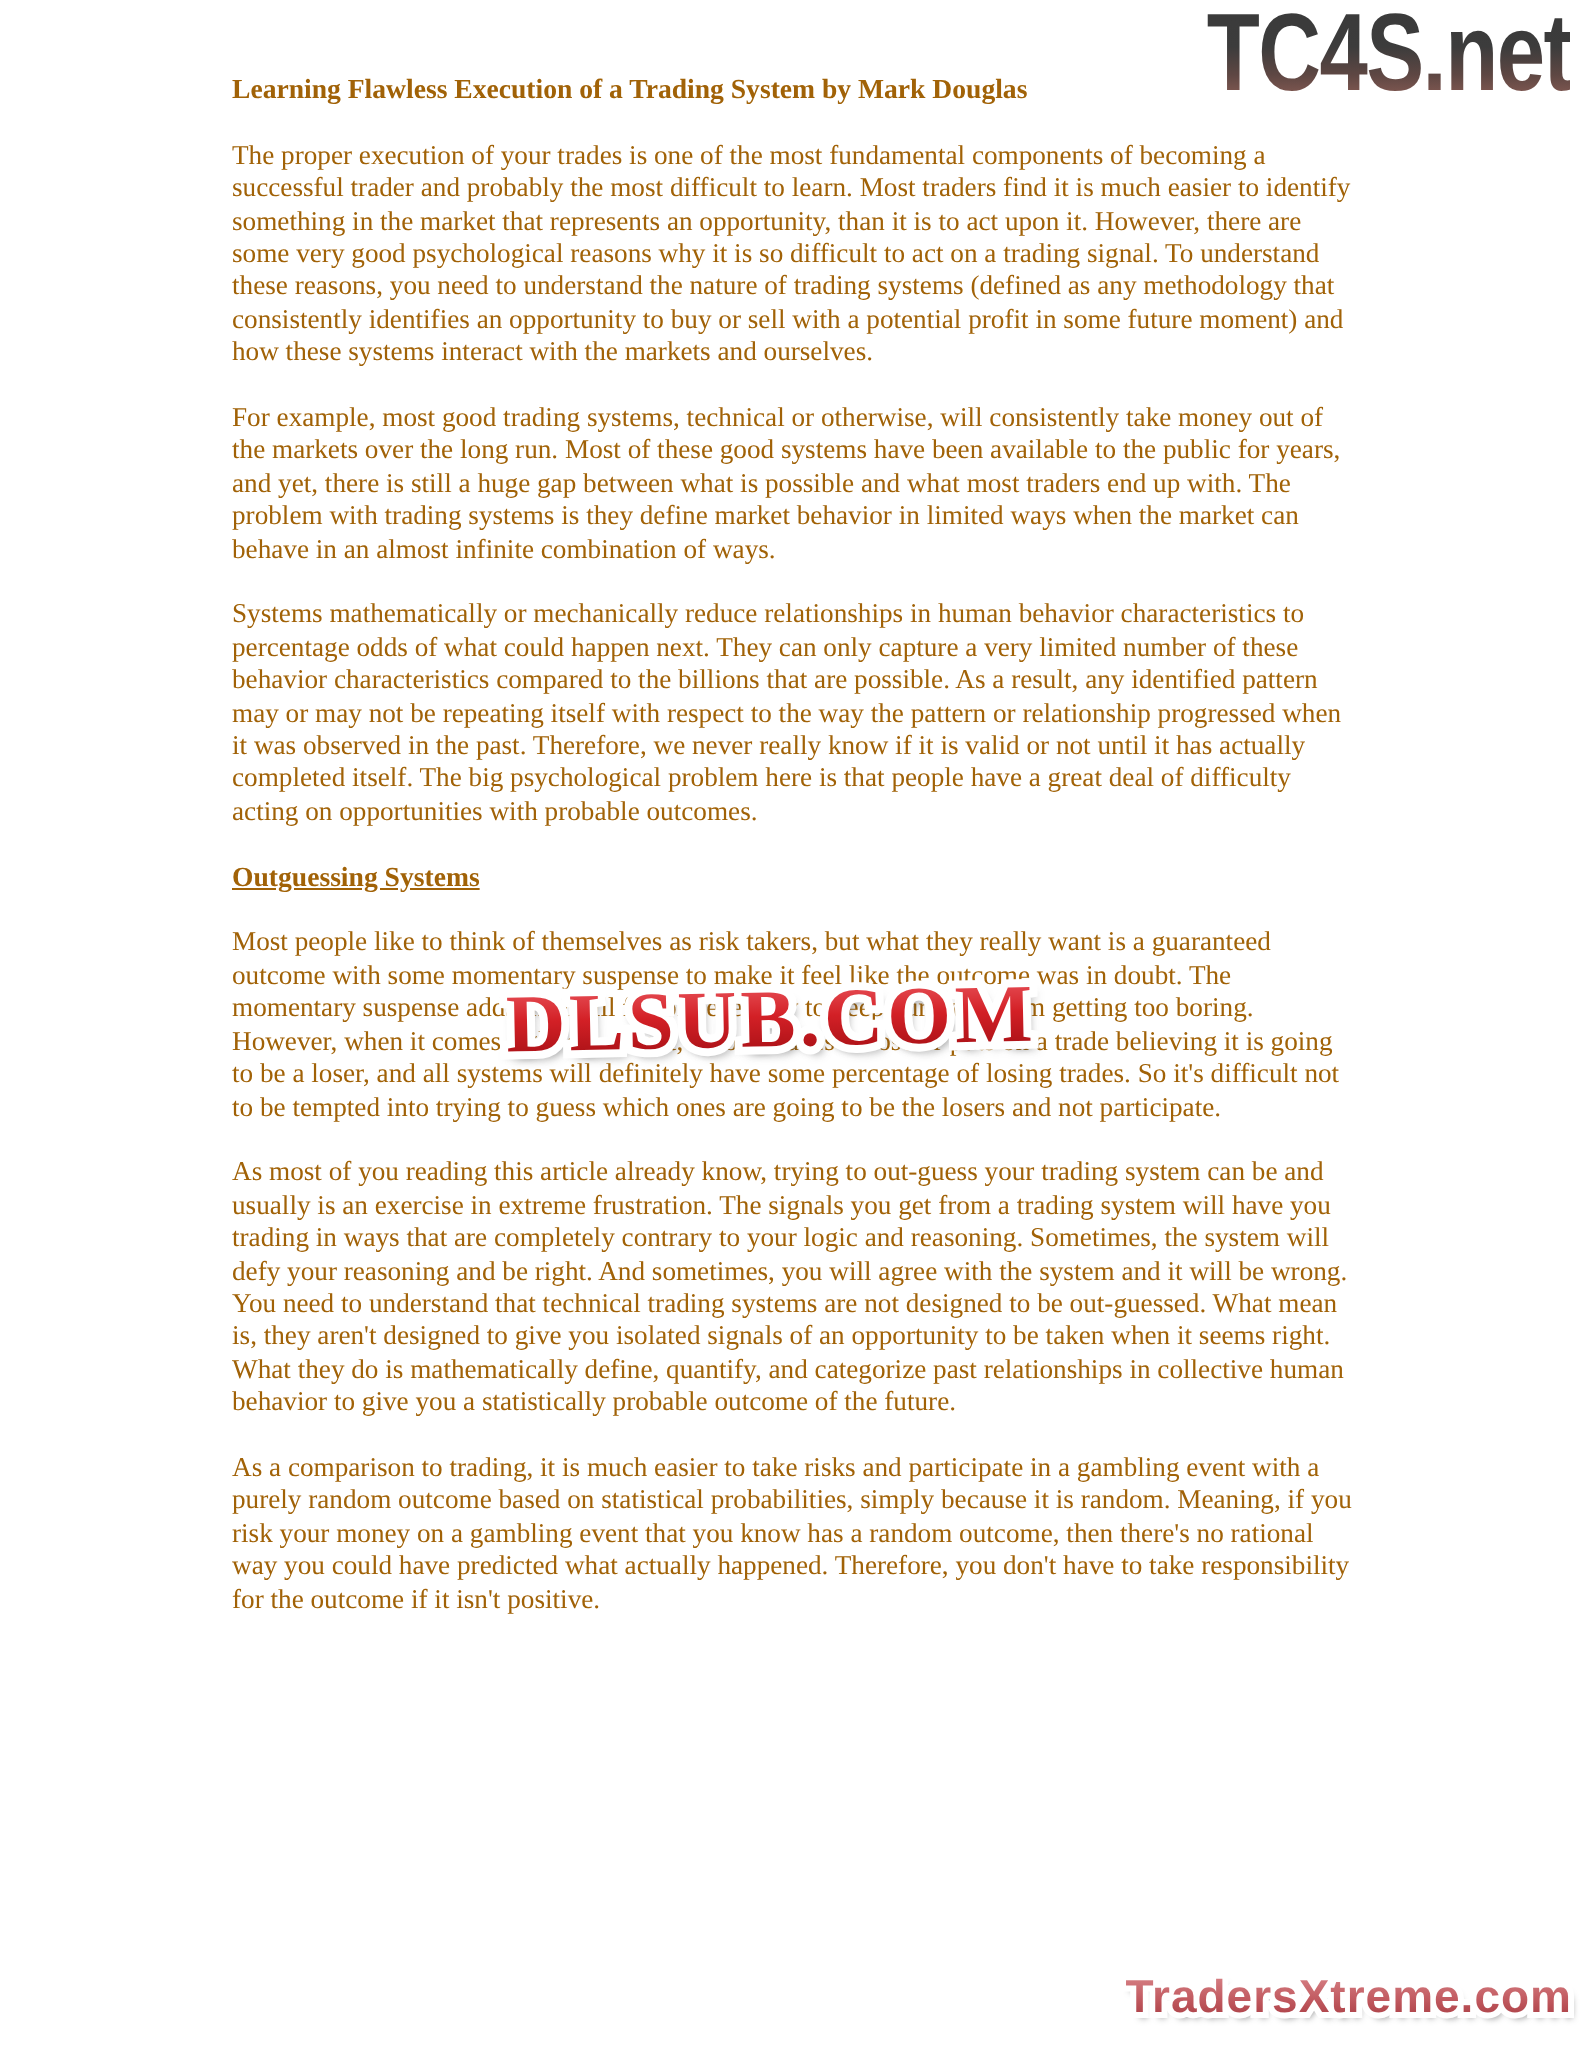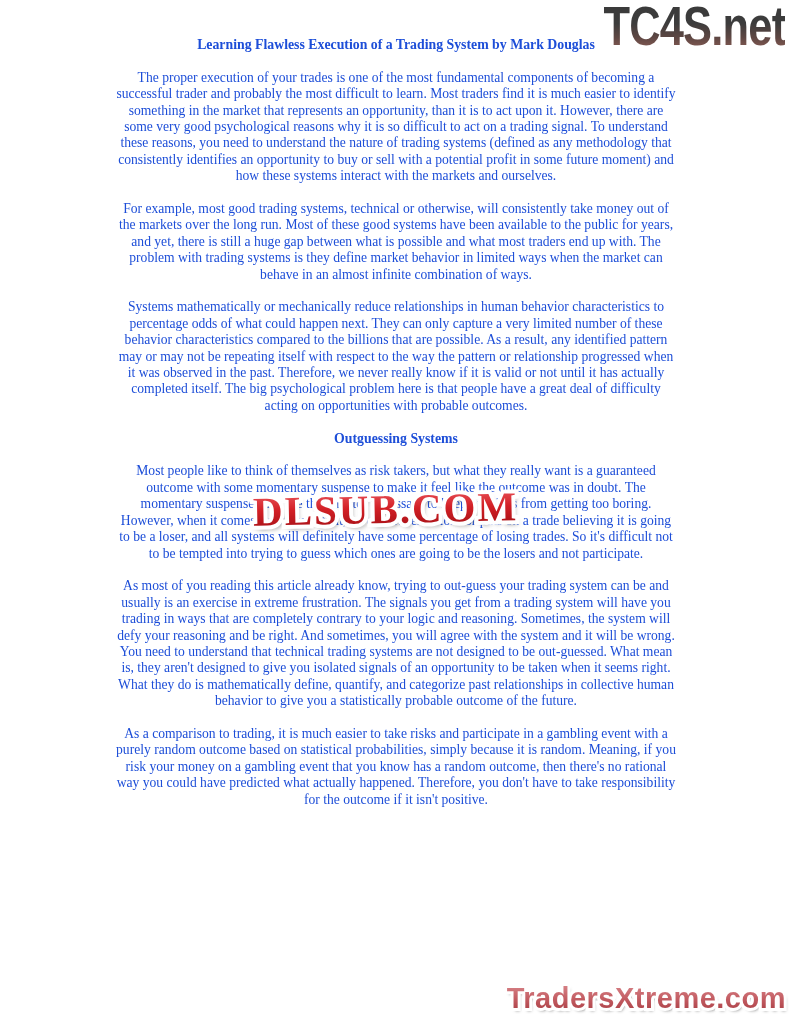--- a/index.html
+++ b/index.html
@@ -36,35 +36,35 @@
   }
 
   
   .content {
     position: absolute;
     left: 116px;
     top: 37px;
     width: 560px;
     font-size: 13.6px;
     line-height: 16.4px;
-    color: #1d4ed8;
-    text-align: center;
+    color: #a16207;
   }
   .doc-title {
     font-size: 13.8px;
     font-weight: bold;
     margin: 0 0 16.4px 0;
   }
   .content p {
     margin: 0 0 16.4px 0;
   }
   .section-heading {
     font-size: 13.8px;
     font-weight: bold;
     margin: 0 0 16.4px 0;
+    text-decoration: underline;
   }
 
   
   .dlsub-watermark {
     position: absolute;
     left: 253px;
     top: 487px;
     transform: rotate(-1.2deg);
     font-family: "Liberation Serif", serif;
     font-weight: bold;
@@ -93,21 +93,21 @@
     background-clip: text;
   }
 
   
   .txtreme-logo {
     position: absolute;
     right: 5px;
     bottom: 7px;
     font-family: "Liberation Sans", sans-serif;
     font-weight: bold;
-    font-size: 29px;
+    font-size: 23px;
     line-height: 38px;
     letter-spacing: 0.5px;
     white-space: nowrap;
   }
   .txtreme-logo .logo-outline {
     -webkit-text-stroke: 6px #ffffff;
     text-shadow: 2px 3px 3px rgba(50,50,50,0.55);
   }
   .txtreme-logo .logo-fill {
     background: linear-gradient(#db8a8e 0%, #c25b61 55%, #a63a40 100%);

